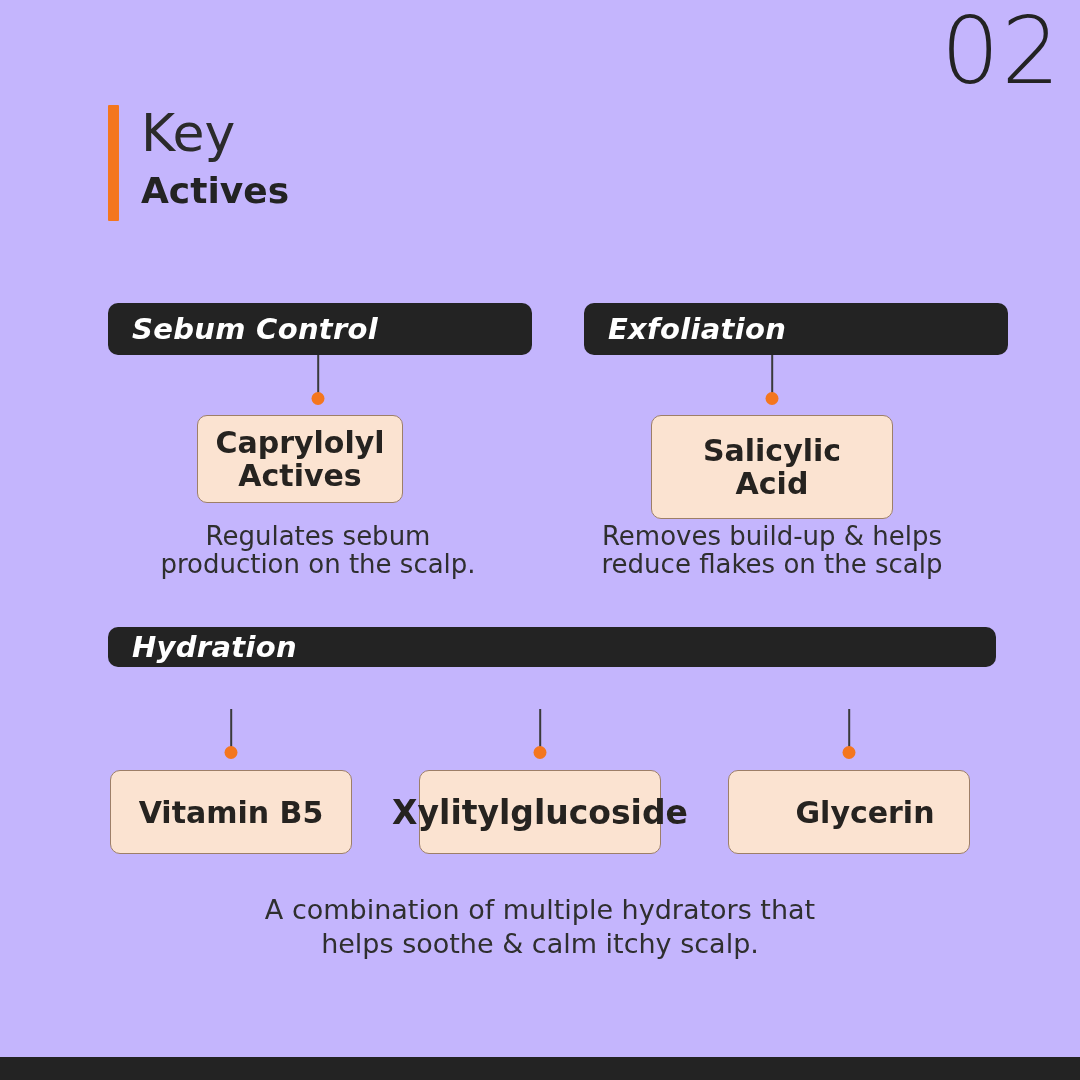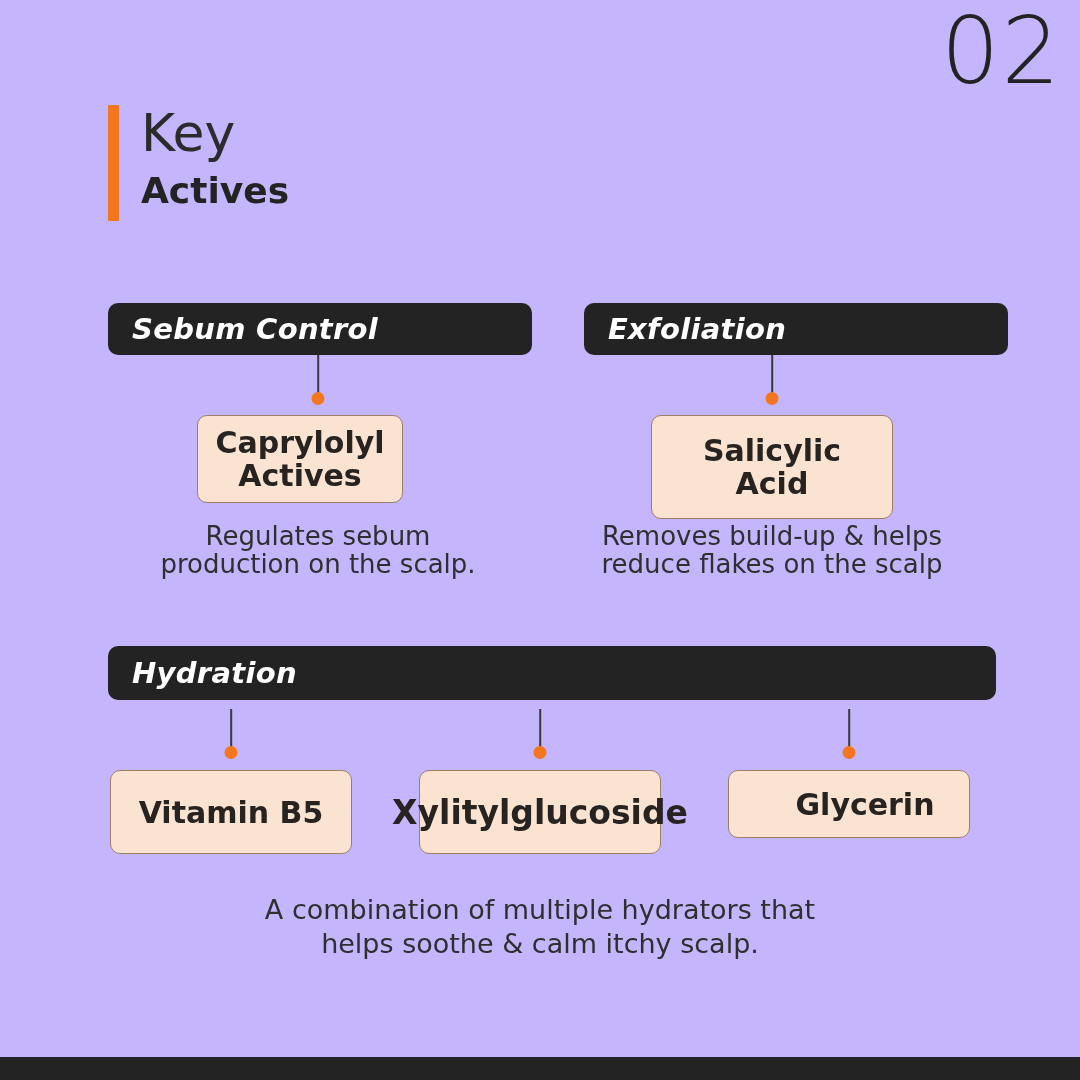--- a/index.html
+++ b/index.html
@@ -83,21 +83,21 @@
     color: #ffffff;
     font-weight: 700;
     font-style: italic;
     font-size: 29px;
     letter-spacing: 0.3px;
     font-family: "DejaVu Sans", sans-serif;
   }
 
   #pill-sebum  { left: 108px; top: 303px; width: 400px; height: 52px; }
   #pill-exfo   { left: 572px; top: 303px; width: 400px; height: 52px; margin-left: 12px; }
-  #pill-hydra  { left: 108px; top: 646px; width: 864px; height: 54px; }
+  #pill-hydra  { left: 108px; top: 627px; width: 864px; height: 40px; }
 
   
   .connector {
     position: absolute;
   }
   .connector .line {
     position: absolute;
     left: 50%;
     top: 0;
     transform: translateX(-50%);
@@ -147,21 +147,21 @@
     font-family: "DejaVu Sans", sans-serif;
   }
   .ing-label.small {
     font-size: 33px;
   }
 
   #box-capryloyl { left: 197px; top: 415px; width: 206px; height: 88px; }
   #box-salicylic { left: 651px; top: 415px; width: 242px; height: 104px; }
   #box-vitb5     { left: 110px; top: 770px; width: 242px; height: 84px; }
   #box-xylityl   { left: 419px; top: 770px; width: 242px; height: 84px; }
-  #box-glycerin  { left: 728px; top: 770px; width: 242px; height: 68px; padding-left: 32px; }
+  #box-glycerin  { left: 728px; top: 770px; width: 242px; height: 84px; padding-left: 32px; }
 
   
   .desc {
     position: absolute;
     color: #2f2f2f;
     font-size: 26px;
     line-height: 28px;
     font-weight: 400;
     text-align: center;
     font-family: "DejaVu Sans", sans-serif;

